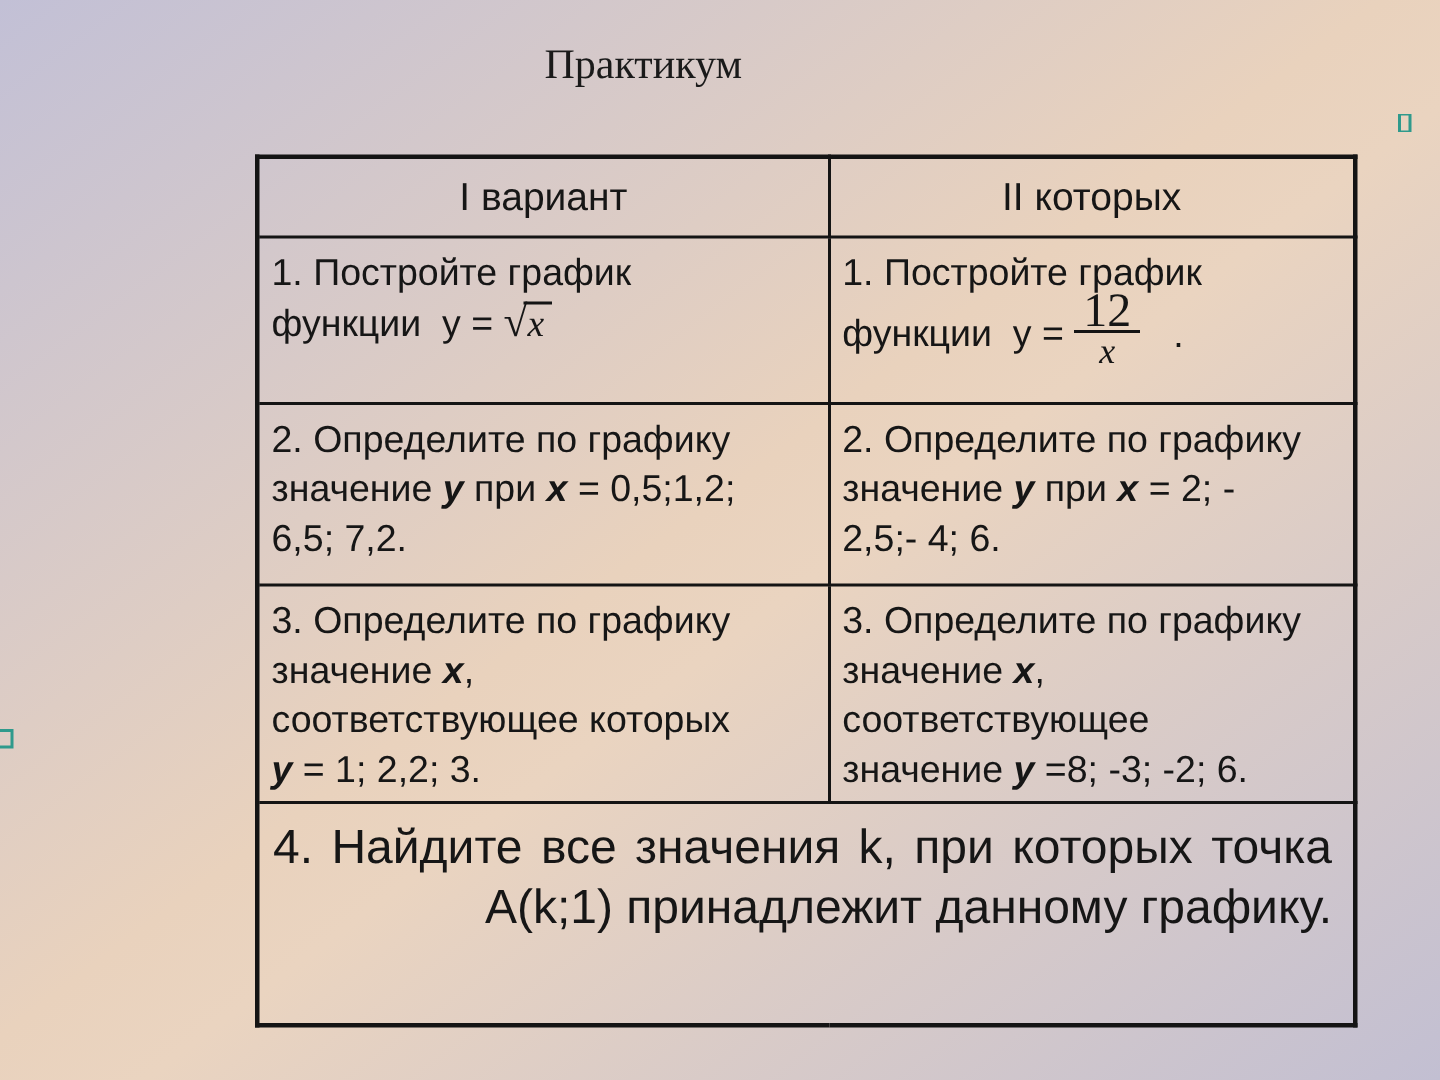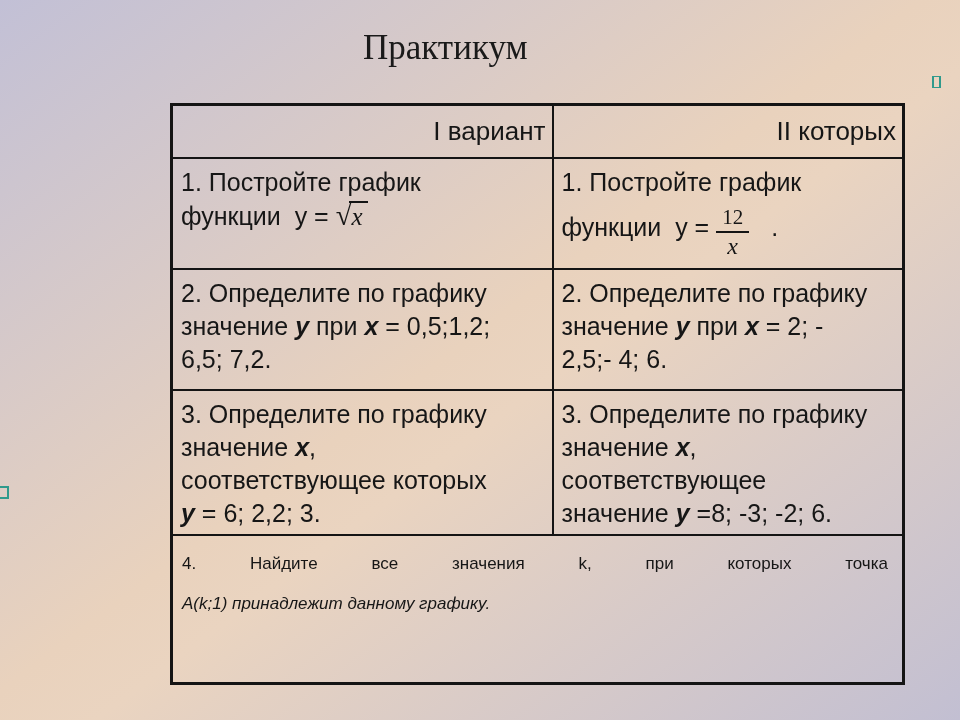--- a/index.html
+++ b/index.html
@@ -8,40 +8,40 @@
     width: 960px; height: 720px;
     overflow: hidden;
     background: linear-gradient(to bottom right, #c2c0d6 0%, #e9d2bd 48%, #ead4c0 55%, #c2bfd2 100%);
     font-family: "Liberation Sans", sans-serif;
     color: #161616;
   }
   .title {
     position: absolute;
     left: 363px; top: 28px;
     font-family: "Liberation Serif", serif;
-    font-size: 35px;
+    font-size: 28px;
     color: #1a1a1a;
     white-space: nowrap;
   }
   table.tasks {
     position: absolute;
     left: 170px; top: 103px;
     width: 735px; height: 533px;
     border-collapse: collapse;
     table-layout: fixed;
   }
   table.tasks, table.tasks th, table.tasks td {
     border: 2px solid #141414;
   }
   table.tasks { border-width: 3px; }
   th.hdr {
     height: 47px;
     font-weight: normal;
     font-size: 26px;
-    text-align: right;
+    text-align: center;
     vertical-align: middle;
     padding: 2px 6px;
   }
   td.cell {
     vertical-align: top;
     text-align: left;
     font-size: 25px;
     line-height: 33px;
     padding: 7px 6px 4px 8px;
   }
@@ -62,41 +62,40 @@
   
   .frac {
     display: inline-block;
     vertical-align: middle;
     text-align: center;
     font-family: "Liberation Serif", serif;
     margin-top: -6px;
   }
   .frac .num {
     display: block;
-    font-size: 21px; line-height: 27px;
+    font-size: 32px; line-height: 27px;
     padding: 0 6px;
     border-bottom: 2px solid #141414;
-    margin-top: 11px;
   }
   .frac .den {
     display: block;
     font-size: 24px; line-height: 27px;
     font-style: italic;
   }
   .suffix-dot { margin-left: 22px; }
   
   td.cell4 {
     vertical-align: top;
-    font-size: 17px;
+    font-size: 32px;
     line-height: 40px;
     padding: 8px 14px 4px 9px;
     height: 134px;
   }
   td.cell4 .j1 { text-align: justify; text-align-last: justify; }
-  td.cell4 .j2 { text-align: left; font-style: italic; }
+  td.cell4 .j2 { text-align: right; }
   
   .ph-glyph {
     position: absolute;
     border: 2px solid #2f9a8c;
     background: transparent;
   }
   .ph-tr { left: 932px; top: 76px; width: 5px; height: 10px; border-width: 1px 2px; }
   .ph-bl { left: -4px; top: 486px; width: 9px; height: 9px; }
 </style>
 </head>
@@ -142,21 +141,21 @@
         <div class="ln"><span>значение </span><span class="v">y</span><span> при </span><span class="v">x</span><span> = 2; -</span></div>
         <div class="ln">2,5;- 4; 6.</div>
       </td>
     </tr>
 
     <tr>
       <td class="cell" style="height:131px">
         <div class="ln">3. Определите по графику</div>
         <div class="ln"><span>значение </span><span class="v">x</span><span>,</span></div>
         <div class="ln">соответствующее которых</div>
-        <div class="ln"><span class="v">y</span><span> = 6; 2,2; 3.</span></div>
+        <div class="ln"><span class="v">y</span><span> = 1; 2,2; 3.</span></div>
       </td>
       <td class="cell" style="height:131px">
         <div class="ln">3. Определите по графику</div>
         <div class="ln"><span>значение </span><span class="v">x</span><span>,</span></div>
         <div class="ln">соответствующее</div>
         <div class="ln"><span>значение </span><span class="v">y</span><span> =8; -3; -2; 6.</span></div>
       </td>
     </tr>
 
     <tr>

